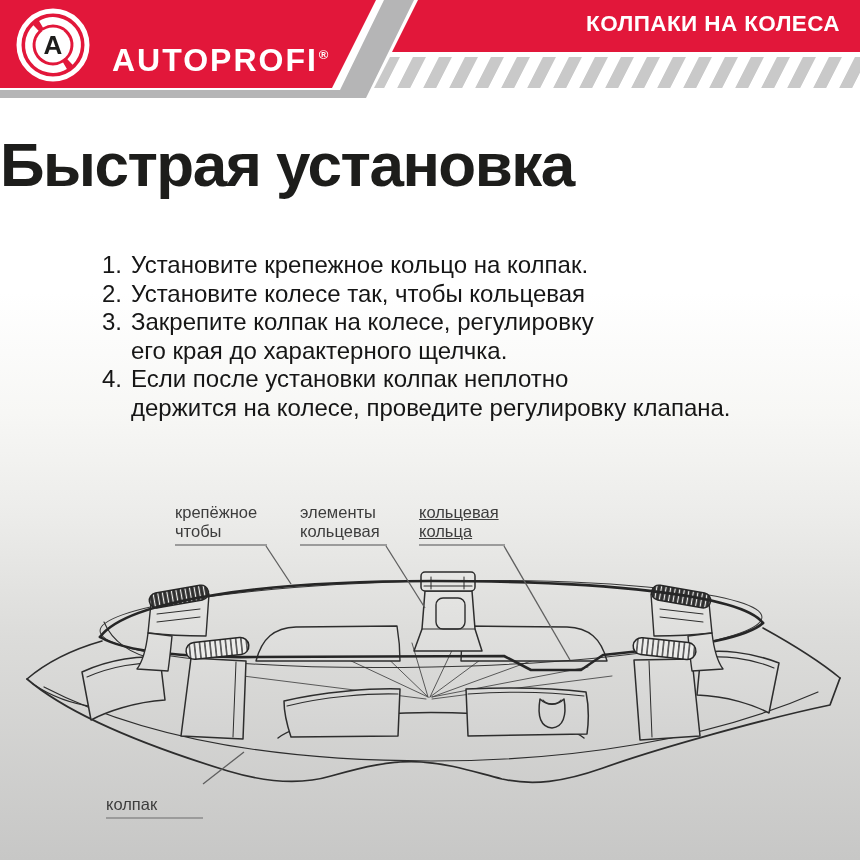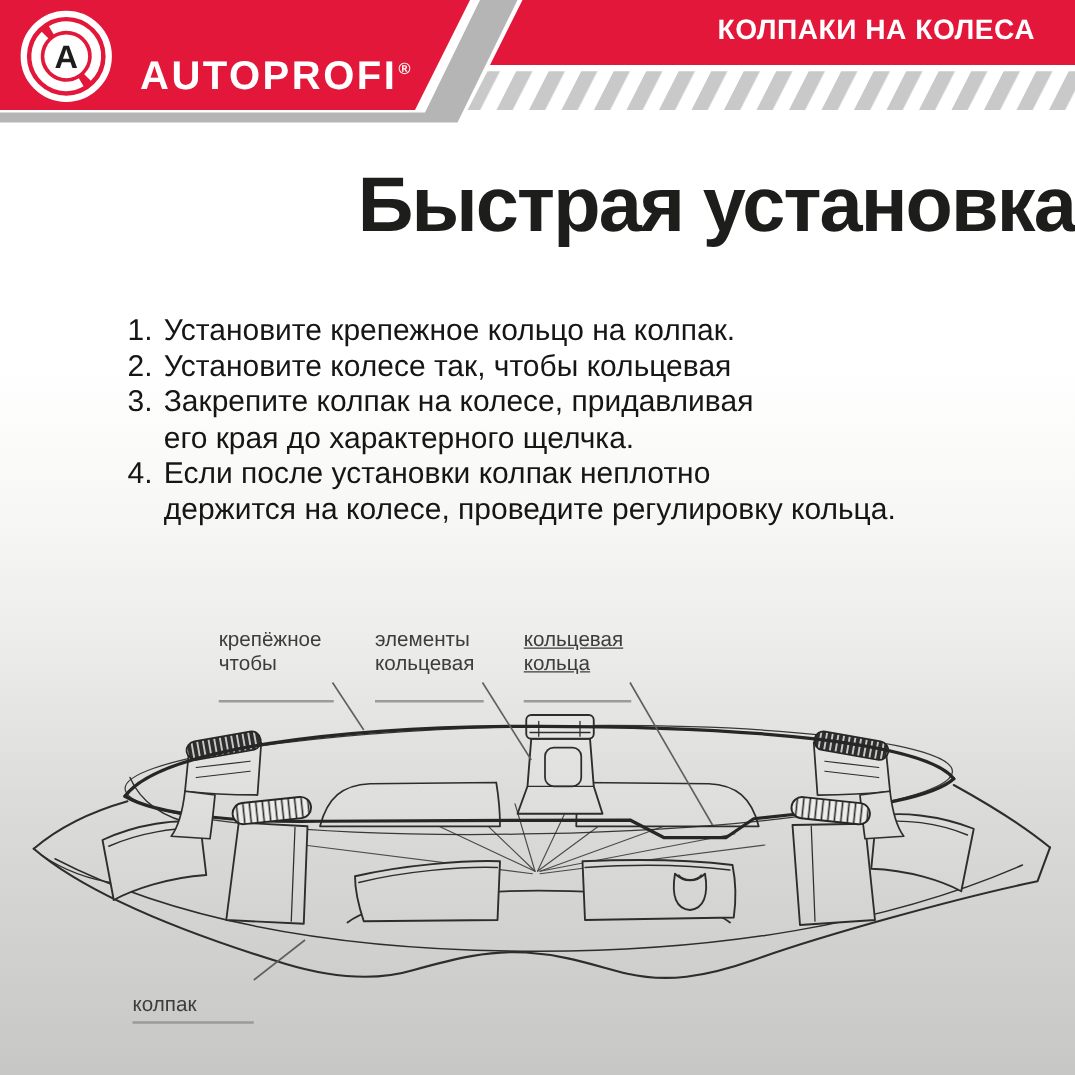--- a/index.html
+++ b/index.html
@@ -8,33 +8,33 @@
     font-family:"Liberation Sans",sans-serif;
     background:linear-gradient(180deg,#ffffff 0%,#ffffff 34%,#f7f7f5 48%,#ececea 60%,#dcdcda 74%,#c7c7c6 100%);
   }
   .bg-svg{position:absolute;left:0;top:0;width:860px;height:860px;}
   .brand{
     position:absolute;left:112px;top:42px;color:#fff;font-weight:bold;
     font-size:32px;letter-spacing:2px;white-space:nowrap;
   }
   .brand .reg{font-size:13px;vertical-align:super;letter-spacing:0;margin-left:1px;}
   .product-title{
-    position:absolute;top:0;right:32px;height:47px;display:flex;align-items:center;
+    position:absolute;top:0;right:20px;height:47px;display:flex;align-items:center;
     color:#fff;font-weight:bold;font-size:22.5px;letter-spacing:.4px;white-space:nowrap;text-align:right;
   }
   .page-title{
-    position:absolute;left:0;top:134px;width:100%;text-align:right;
+    position:absolute;left:0;top:134px;width:100%;text-align:left;
     font-size:62px;font-weight:bold;letter-spacing:-1.5px;color:#1d1d1b;line-height:1;
   }
   .steps{position:absolute;left:102px;top:251px;font-size:24px;color:#161616;line-height:28.5px;}
   .step-line{display:flex;}
   .step-line .num{flex:0 0 29px;width:29px;}
   .dlabel{
     position:absolute;font-size:16.5px;line-height:18.5px;color:#3d3d3d;
-    border-bottom:2px solid #9b9b9b;padding-bottom:20px;
+    border-bottom:2px solid #9b9b9b;padding-bottom:4px;
   }
   .dlabel span{display:block;}
   .dlabel.cap-label{padding-bottom:3px;}
 </style>
 </head>
 <body>
 
 <div class="page">
 
   <svg class="bg-svg" viewBox="0 0 860 860">
@@ -184,33 +184,33 @@
     <div class="step-line">
       <span class="num">1.</span>
       <span>Установите крепежное кольцо на колпак.</span>
     </div>
     <div class="step-line">
       <span class="num">2.</span>
       <span>Установите колесе так, чтобы кольцевая</span>
     </div>
     <div class="step-line">
       <span class="num">3.</span>
-      <span>Закрепите колпак на колесе, придавливая</span>
+      <span>Закрепите колпак на колесе, регулировку</span>
     </div>
     <div class="step-line">
       <span class="num"></span>
       <span>его края до характерного щелчка.</span>
     </div>
     <div class="step-line">
       <span class="num">4.</span>
       <span>Если после установки колпак неплотно</span>
     </div>
     <div class="step-line">
       <span class="num"></span>
-      <span>держится на колесе, проведите регулировку кольца.</span>
+      <span>держится на колесе, проведите регулировку клапана.</span>
     </div>
   </div>
 
   <div class="dlabel" style="left:175px;top:503px;width:92px;">
     <span>крепёжное</span>
     <span>чтобы</span>
   </div>
   <div class="dlabel" style="left:300px;top:503px;width:87px;">
     <span>элементы</span>
     <span>кольцевая</span>

